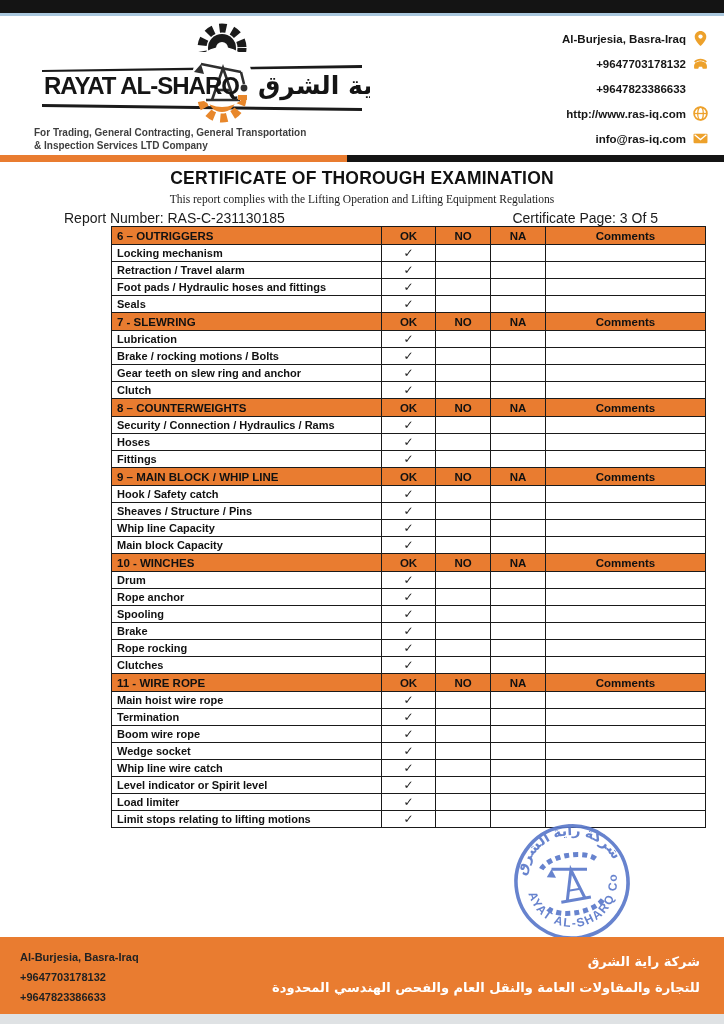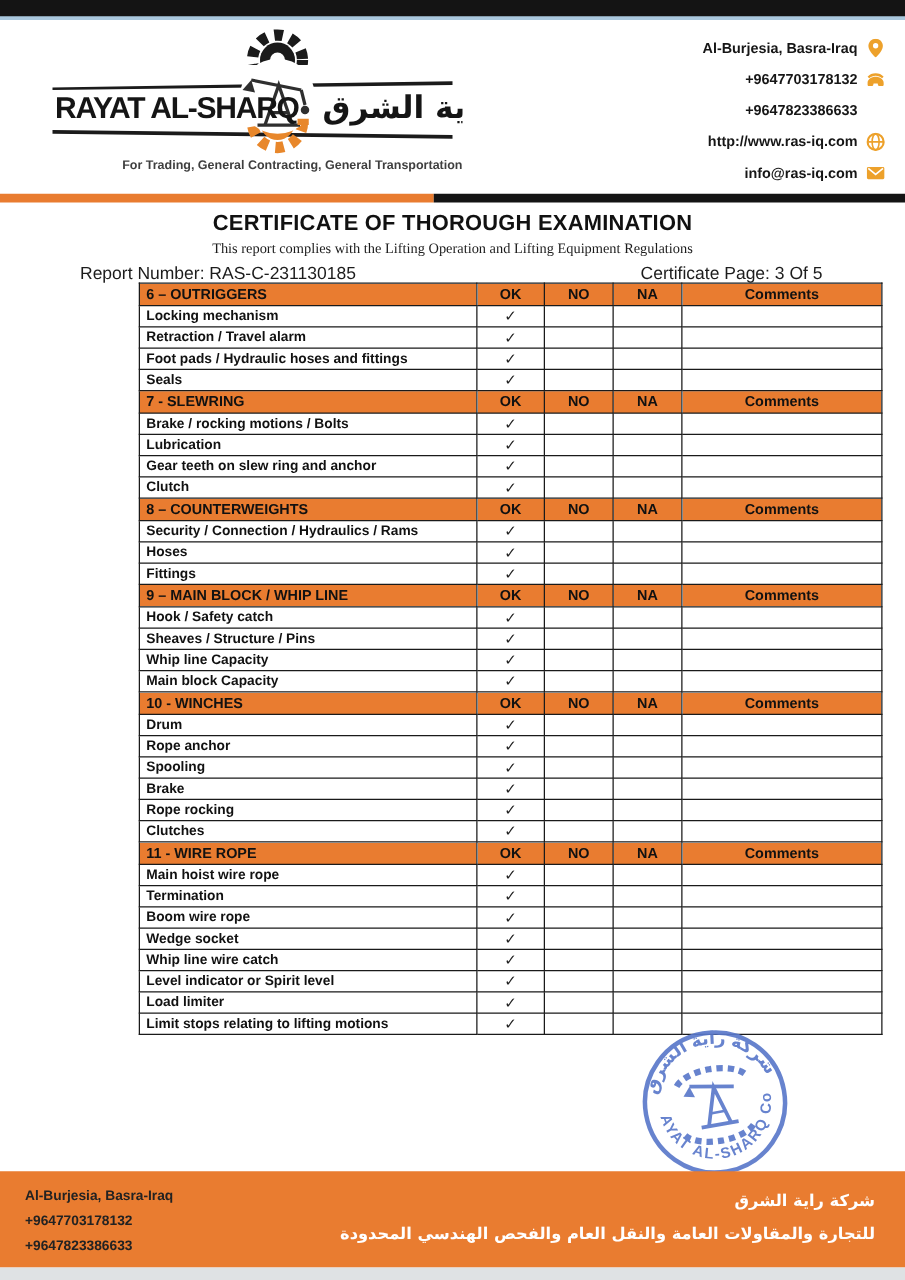--- a/index.html
+++ b/index.html
@@ -16,21 +16,21 @@
     position:relative;overflow:hidden;
   }
   .page{position:relative;width:724px;height:1024px;background:#fff;}
 
   
   .topbar{position:absolute;top:0;left:0;width:724px;height:16px;background:#141414;border-bottom:3px solid #A9C7DD;}
 
   
   .logo-block{position:absolute;left:34px;top:22px;width:336px;}
   .logo-svg{display:block;width:336px;height:102px;}
-  .tagline{margin-top:2px;text-align:right;font-size:10px;font-weight:bold;color:#3f3f3f;line-height:13px;}
+  .tagline{margin-top:2px;text-align:left;font-size:10px;font-weight:bold;color:#3f3f3f;line-height:13px;}
 
   
   .contacts{position:absolute;right:16px;top:26px;width:220px;}
   .contact-row{display:flex;justify-content:flex-end;align-items:center;height:25px;gap:7px;}
   .contact-text{font-size:11.5px;font-weight:bold;color:#161616;white-space:nowrap;}
   .contact-icon{width:15px;height:15px;color:var(--icon-orange);flex:0 0 auto;display:inline-block;}
   .icon-spacer{width:15px;height:15px;flex:0 0 auto;}
 
   
   .divider{position:absolute;top:155px;left:0;width:724px;height:7px;font-size:0;}
@@ -111,20 +111,21 @@
         <polygon points="167,42 160,50 170,52" fill="#2f2f2f" stroke="none"></polygon>
         <circle cx="210" cy="66" r="3.4" fill="#2f2f2f" stroke="none"></circle>
         <rect x="204" y="73" width="9" height="5" fill="#E8872B" stroke="none"></rect>
       </g>
 
       <text class="logo-en" x="10" y="72" font-size="24" fill="#151515">RAYAT AL-SHARQ</text>
       <text class="logo-ar" x="224" y="72" font-size="25" fill="#151515">راية الشرق</text>
     </svg>
     <div class="tagline">
       <div>For Trading, General Contracting, General Transportation</div>
+      <div>&amp; Inspection Services LTD Company</div>
     </div>
   </div>
 
   <div class="contacts">
     <div class="contact-row">
       <span class="contact-text">Al-Burjesia, Basra-Iraq</span>
       <svg class="contact-icon" viewBox="0 0 14 14">
         <path fill="currentColor" d="M7 0C4 0 1.6 2.4 1.6 5.4 1.6 9.4 7 14 7 14s5.4-4.6 5.4-8.6C12.4 2.4 10 0 7 0z"></path>
         <circle cx="7" cy="5.2" r="2" fill="#fff"></circle>
       </svg>
@@ -214,28 +215,28 @@
             <td class="center"></td>
           </tr>
           <tr class="section">
             <td>7 - SLEWRING</td>
             <td class="center">OK</td>
             <td class="center">NO</td>
             <td class="center">NA</td>
             <td class="center">Comments</td>
           </tr>
           <tr>
+            <td>Lubrication</td>
+            <td class="center check">✓</td>
+            <td class="center"></td>
+            <td class="center"></td>
+            <td class="center"></td>
+          </tr>
+          <tr>
             <td>Brake / rocking motions / Bolts</td>
-            <td class="center check">✓</td>
-            <td class="center"></td>
-            <td class="center"></td>
-            <td class="center"></td>
-          </tr>
-          <tr>
-            <td>Lubrication</td>
             <td class="center check">✓</td>
             <td class="center"></td>
             <td class="center"></td>
             <td class="center"></td>
           </tr>
           <tr>
             <td>Gear teeth on slew ring and anchor</td>
             <td class="center check">✓</td>
             <td class="center"></td>
             <td class="center"></td>

